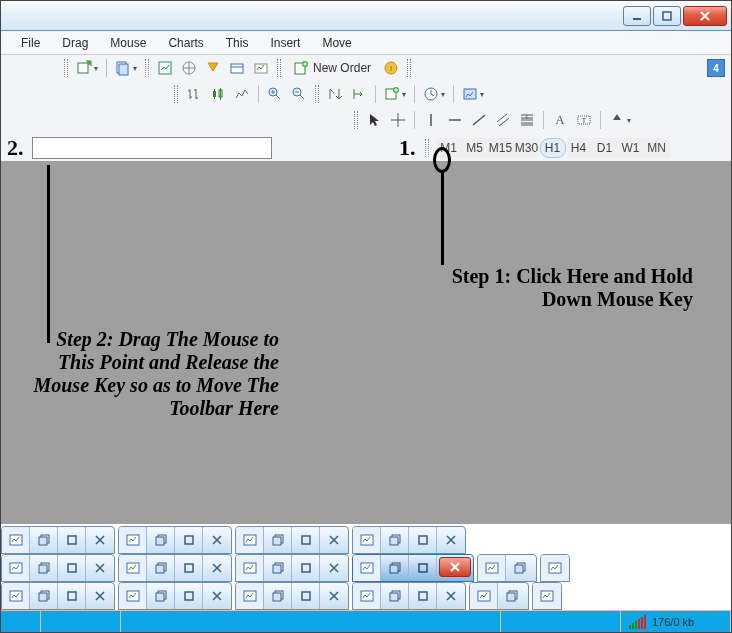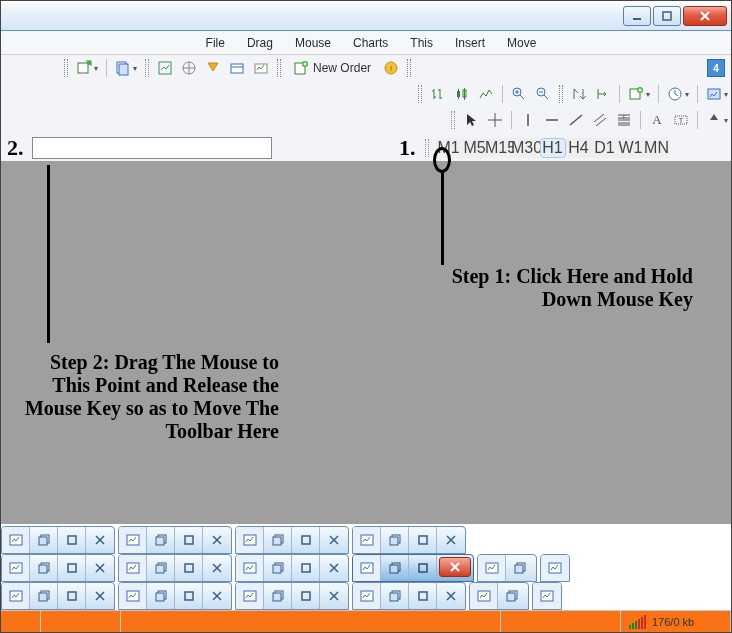--- a/index.html
+++ b/index.html
@@ -3,59 +3,59 @@
 <meta charset="utf-8">
 <style>
 * { box-sizing: border-box; margin: 0; padding: 0; }
 body { font-family: "Segoe UI", Tahoma, sans-serif; font-size: 12px; background: #fff; width: 732px; height: 633px; overflow: hidden; position: relative; border: 1px solid #444; }
 
 .titlebar { height: 30px; background: linear-gradient(#fdfefe, #e8f1f9 40%, #d5e6f6); border-bottom: 1px solid #6a8fb5; display: flex; justify-content: flex-end; align-items: center; padding-right: 4px; }
 .winbtn { width: 28px; height: 20px; margin-left: 2px; border: 1px solid #5a7fa5; border-radius: 3px; background: linear-gradient(#f2f7fc, #cfe2f3); display: flex; align-items: center; justify-content: center; }
 .winbtn.close { width: 44px; background: linear-gradient(#f6a89a, #e2614a 40%, #cf3d23); border-color: #962e1a; color: #fff; }
 .winbtn svg { display: block; }
 
-.menubar { height: 24px; background: #f6f7f9; border-bottom: 1px solid #d0d0d0; display: flex; align-items: center; padding-left: 10px; gap: 2px; justify-content: center; }
+.menubar { height: 24px; background: #f6f7f9; border-bottom: 1px solid #d0d0d0; display: flex; align-items: center; padding-left: 10px; gap: 2px; }
 .menuitem { padding: 3px 10px; color: #2b2b2b; }
 
 .toolbars { background: #f2f4f7; border-bottom: 1px solid #c8c8c8; }
-.tbrow { display: flex; align-items: center; height: 26px; padding-left: 8px; gap: 2px; justify-content: flex-end; }
+.tbrow { display: flex; align-items: center; height: 26px; padding-left: 8px; gap: 2px; }
 .tgrip { width: 4px; height: 18px; border-left: 1px dotted #888; border-right: 1px dotted #888; margin: 0 3px; }
 .tbtn { min-width: 22px; height: 22px; border: 1px solid transparent; border-radius: 2px; display: flex; align-items: center; justify-content: center; padding: 0 2px; background: transparent; }
 .tbtn.split::after { content: "▾"; font-size: 8px; margin-left: 2px; color: #555; }
 .tbtn.text { padding: 0 6px; gap: 4px; font-size: 12px; color: #333; }
 .tsep { width: 1px; height: 18px; background: #c0c0c0; margin: 0 3px; }
 .ticon { width: 16px; height: 16px; }
 .corner-num { margin-left: auto; margin-right: 6px; width: 18px; height: 18px; background: #4a8fd6; color: #fff; font-size: 10px; font-weight: bold; display: flex; align-items: center; justify-content: center; border: 1px solid #2a6fb6; }
 .leftlabel { width: 340px; display: flex; align-items: center; padding-left: 6px; }
 .stepnum { font-family: "Times New Roman", serif; font-size: 22px; font-weight: bold; margin-right: 8px; }
 .dropbox { width: 240px; height: 22px; border: 1px solid #888; background: #fff; }
 
 .periods { display: flex; align-items: center; gap: 0; margin-left: 4px; }
-.pbtn { width: 26px; height: 20px; border: 1px solid transparent; font-size: 16px; color: #444; display: flex; align-items: center; justify-content: center; }
-.pbtn.active { border: 1px solid #a9c7e8; background: #e1eefb; border-radius: 4px; }
+.pbtn { width: 26px; height: 20px; border: 1px solid transparent; font-size: 12px; color: #444; display: flex; align-items: center; justify-content: center; }
+.pbtn.active { border: 1px solid #a9c7e8; background: #e1eefb; border-radius: 9px; }
 
 .canvas { position: absolute; top: 160px; left: 0; right: 0; bottom: 108px; background: #9f9f9f; }
 
 .annot { position: absolute; font-family: "Times New Roman", serif; font-size: 20px; font-weight: bold; color: #000; line-height: 1.15; text-align: right; }
 .step1txt { left: 432px; top: 264px; width: 260px; }
-.step2txt { left: 18px; top: 350px; width: 260px; }
+.step2txt { left: 18px; top: 327px; width: 260px; font-style: italic; }
 .ellipse1 { position: absolute; left: 432px; top: 146px; width: 18px; height: 26px; border: 3px solid #000; border-radius: 50%; }
 .line1 { position: absolute; left: 440px; top: 170px; width: 3px; height: 94px; background: #000; }
 .line2 { position: absolute; left: 46px; top: 164px; width: 3px; height: 178px; background: #000; }
 
 .mdibar { position: absolute; left: 0; right: 0; bottom: 22px; }
 .mdirow { display: flex; height: 28px; }
 .tabwin { display: flex; border: 1px solid #6a8fb5; border-radius: 4px 4px 0 0; background: linear-gradient(#f5fafe, #c9e0f3); margin-right: 3px; overflow: hidden; }
 .tabwin.active { background: linear-gradient(#eaf2fb, #87b7e3); border-color: #3a6fa5; }
 .tabbtn { width: 28px; height: 26px; border-right: 1px solid #9cbad8; display: flex; align-items: center; justify-content: center; }
 .tabbtn:last-child { border-right: none; }
 .tabbtn.doc { background: #e8f1f9; }
 .tabbtn.tabclose.red { background: linear-gradient(#f6a89a, #cf3d23); color: #fff; border-radius: 3px; margin: 2px; width: 32px; height: 20px; border: 1px solid #962e1a; }
 
-.statusbar { position: absolute; left: 0; right: 0; bottom: 0; height: 22px; background: #f97316; border-top: 1px solid #c8c8c8; display: flex; align-items: center; font-size: 11px; color: #333; }
+.statusbar { position: absolute; left: 0; right: 0; bottom: 0; height: 22px; background: #0ea5e9; border-top: 1px solid #c8c8c8; display: flex; align-items: center; font-size: 11px; color: #333; }
 .statcell { border-right: 1px solid #c8c8c8; height: 100%; display: flex; align-items: center; padding: 0 8px; }
 .signal { display: flex; align-items: flex-end; gap: 1px; margin-right: 6px; }
 .bar { width: 2px; background: #1a8a1a; }
 .bar.b1 { height: 4px; } .bar.b2 { height: 6px; } .bar.b3 { height: 8px; } .bar.b4 { height: 10px; background: #c92a2a; } .bar.b5 { height: 12px; background: #c92a2a; } .bar.b6 { height: 14px; background: #c92a2a; }
 
 .row3inner { display: flex; align-items: center; flex: 1; }
 </style>
 </head>
 <body>
 

